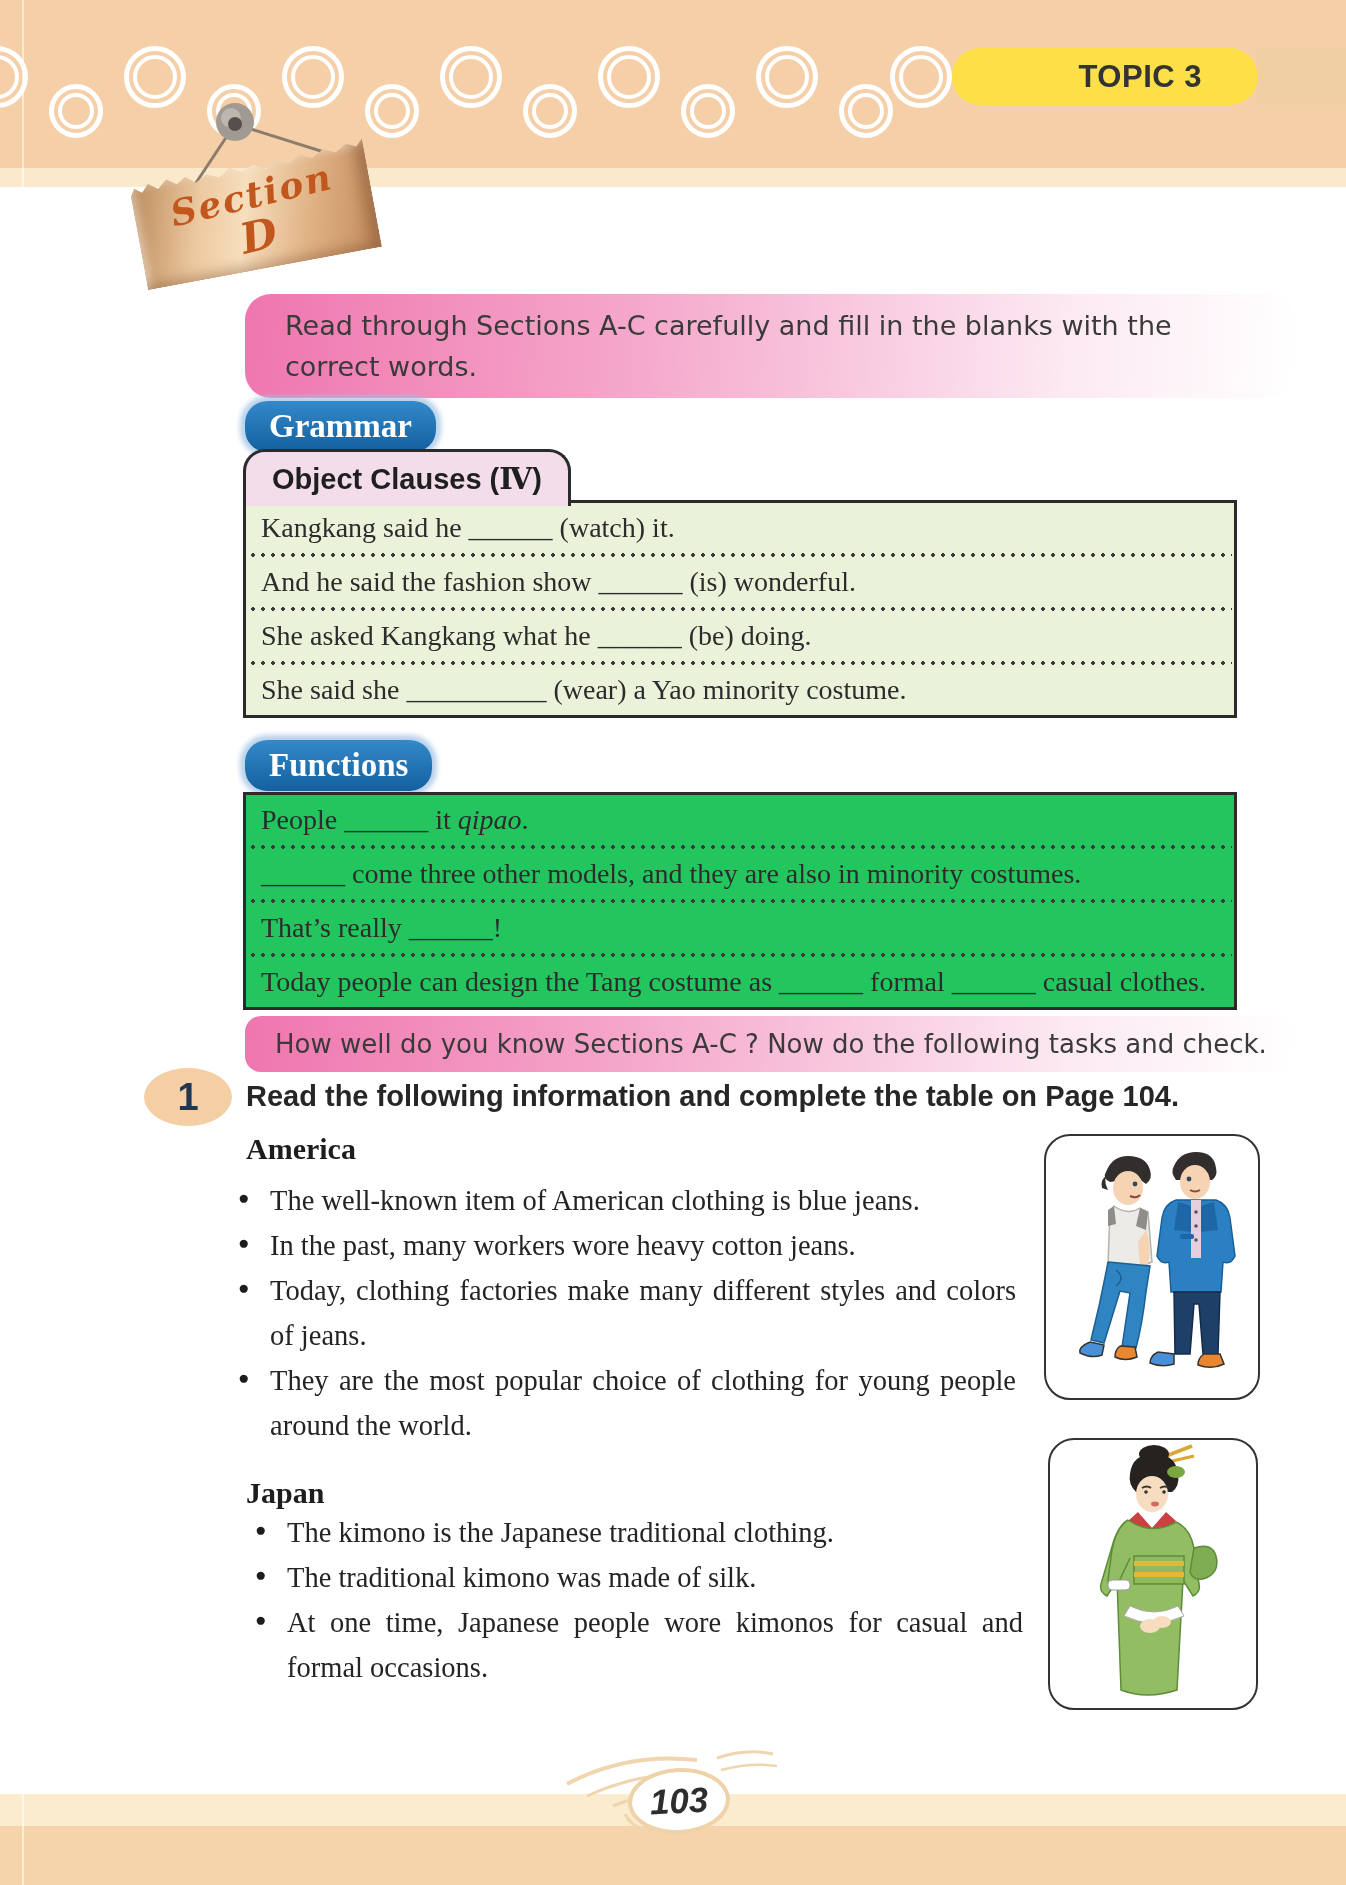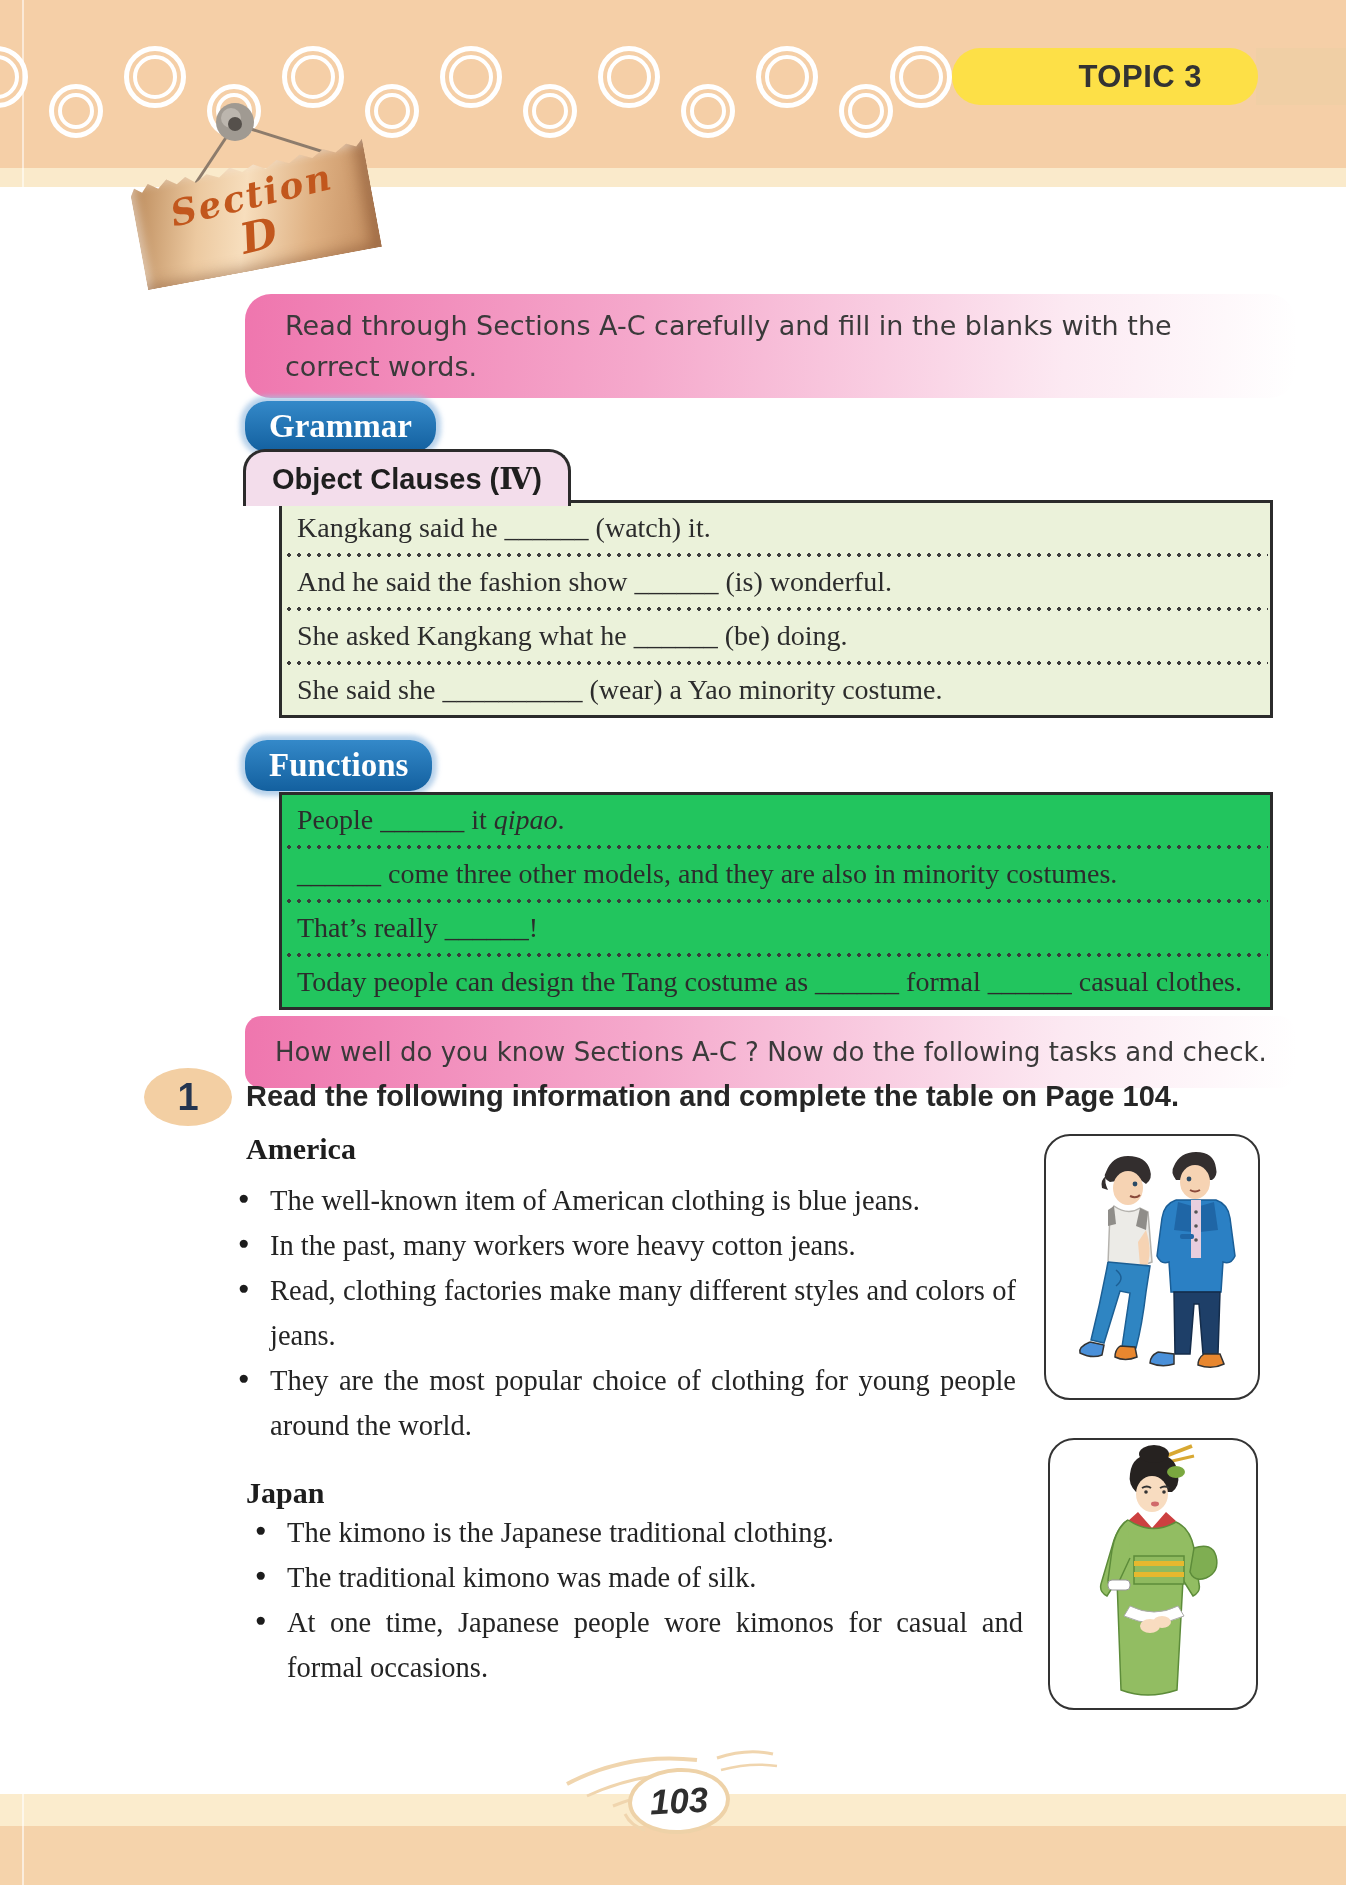--- a/index.html
+++ b/index.html
@@ -29,39 +29,39 @@
       clip-path:polygon(0 14%,2% 7%,5% 12%,8% 5%,12% 11%,16% 4%,20% 10%,24% 5%,28% 12%,33% 6%,38% 11%,43% 4%,48% 10%,53% 5%,58% 11%,63% 5%,68% 10%,73% 4%,78% 9%,83% 3%,88% 8%,93% 2%,97% 6%,100% 0,100% 100%,0 100%);}
   .sign-word{margin-top:16px;text-align:center;font-family:"DejaVu Serif",serif;font-style:italic;font-weight:bold;
       font-size:36px;line-height:38px;color:#c2571d;letter-spacing:2px;transform:rotate(-3deg);}
   .sign-letter{text-align:center;font-family:"DejaVu Serif",serif;font-style:italic;font-weight:bold;
       font-size:42px;line-height:46px;color:#c2571d;transform:rotate(-3deg);}
 
   
   .intro-box{left:245px;top:294px;width:1050px;min-height:96px;border-radius:26px;box-sizing:border-box;
       background:linear-gradient(93deg,#ef76ae 0%,#f5a9cc 38%,#fce9f2 78%,#ffffff 100%);
       padding:11px 26px 11px 40px;font-family:"DejaVu Sans",sans-serif;font-size:27px;line-height:41px;color:#3a3a3a;}
-  .check-bar{left:245px;top:1016px;width:1050px;height:72px;border-radius:16px;box-sizing:border-box;
+  .check-bar{left:245px;top:1016px;width:1050px;height:56px;border-radius:16px;box-sizing:border-box;
       background:linear-gradient(93deg,#ef76ae 0%,#f5a9cc 38%,#fce9f2 78%,#ffffff 100%);
       display:flex;align-items:center;padding-left:30px;white-space:nowrap;
       font-family:"DejaVu Sans",sans-serif;font-size:26px;color:#3a3a3a;}
 
   
   .badge{position:absolute;display:inline-block;padding:7px 24px;border-radius:22px;
       background:linear-gradient(180deg,#3489c9,#13609f);color:#fff;
       font-family:Liberation Serif, serif;font-weight:bold;font-size:33px;
       box-shadow:0 0 5px 5px rgba(160,195,228,.75);}
   .badge-grammar{left:245px;top:401px;}
   .badge-functions{left:245px;top:740px;}
 
   
   .oc-tab{left:243px;top:449px;height:54px;display:inline-flex;align-items:center;padding:0 26px;
       background:#f3ddeb;border:3px solid #2b2b2b;border-bottom:none;border-radius:22px 22px 0 0;
       font-family:"Liberation Sans",sans-serif;font-weight:bold;font-size:29px;color:#1f1f1f;z-index:3;text-align:center;}
   .oc-tab .numeral{font-family:"DejaVu Serif",serif;}
-  .gtable{left:243px;top:500px;width:994px;border:3px solid #2b2b2b;box-sizing:border-box;z-index:2;margin-left:36px;}
+  .gtable{left:243px;top:500px;width:994px;border:3px solid #2b2b2b;box-sizing:border-box;z-index:2;}
   .gtable.green{background:#ebf2da;}
   .gtable.pink{background:#22c55e;top:792px;}
   .t-row{padding:7px 15px;font-size:28px;line-height:36px;color:#2c2c2c;}
   .t-italic{font-style:italic;}
   .dotline{height:4px;margin:0 2px;background-image:radial-gradient(circle,#3a3a3a 1.6px,transparent 1.9px);
       background-size:10px 4px;background-repeat:repeat-x;background-position:0 50%;}
 
   
   .task-num{left:144px;top:1068px;width:88px;height:58px;border-radius:50%;background:#f3cfa3;
       display:flex;align-items:center;justify-content:center;
@@ -180,21 +180,21 @@
     <div class="b-item">
       <span class="b-dot">●</span>
       <span class="b-text">The well-known item of American clothing is blue jeans.</span>
     </div>
     <div class="b-item">
       <span class="b-dot">●</span>
       <span class="b-text">In the past, many workers wore heavy cotton jeans.</span>
     </div>
     <div class="b-item">
       <span class="b-dot">●</span>
-      <span class="b-text">Read, clothing factories make many different styles and colors of jeans.</span>
+      <span class="b-text">Today, clothing factories make many different styles and colors of jeans.</span>
     </div>
     <div class="b-item">
       <span class="b-dot">●</span>
       <span class="b-text">They are the most popular choice of clothing for young people around the world.</span>
     </div>
   </div>
 
   <div class="country-h japan-h">Japan</div>
   <div class="bullets bullets-japan">
     <div class="b-item">

